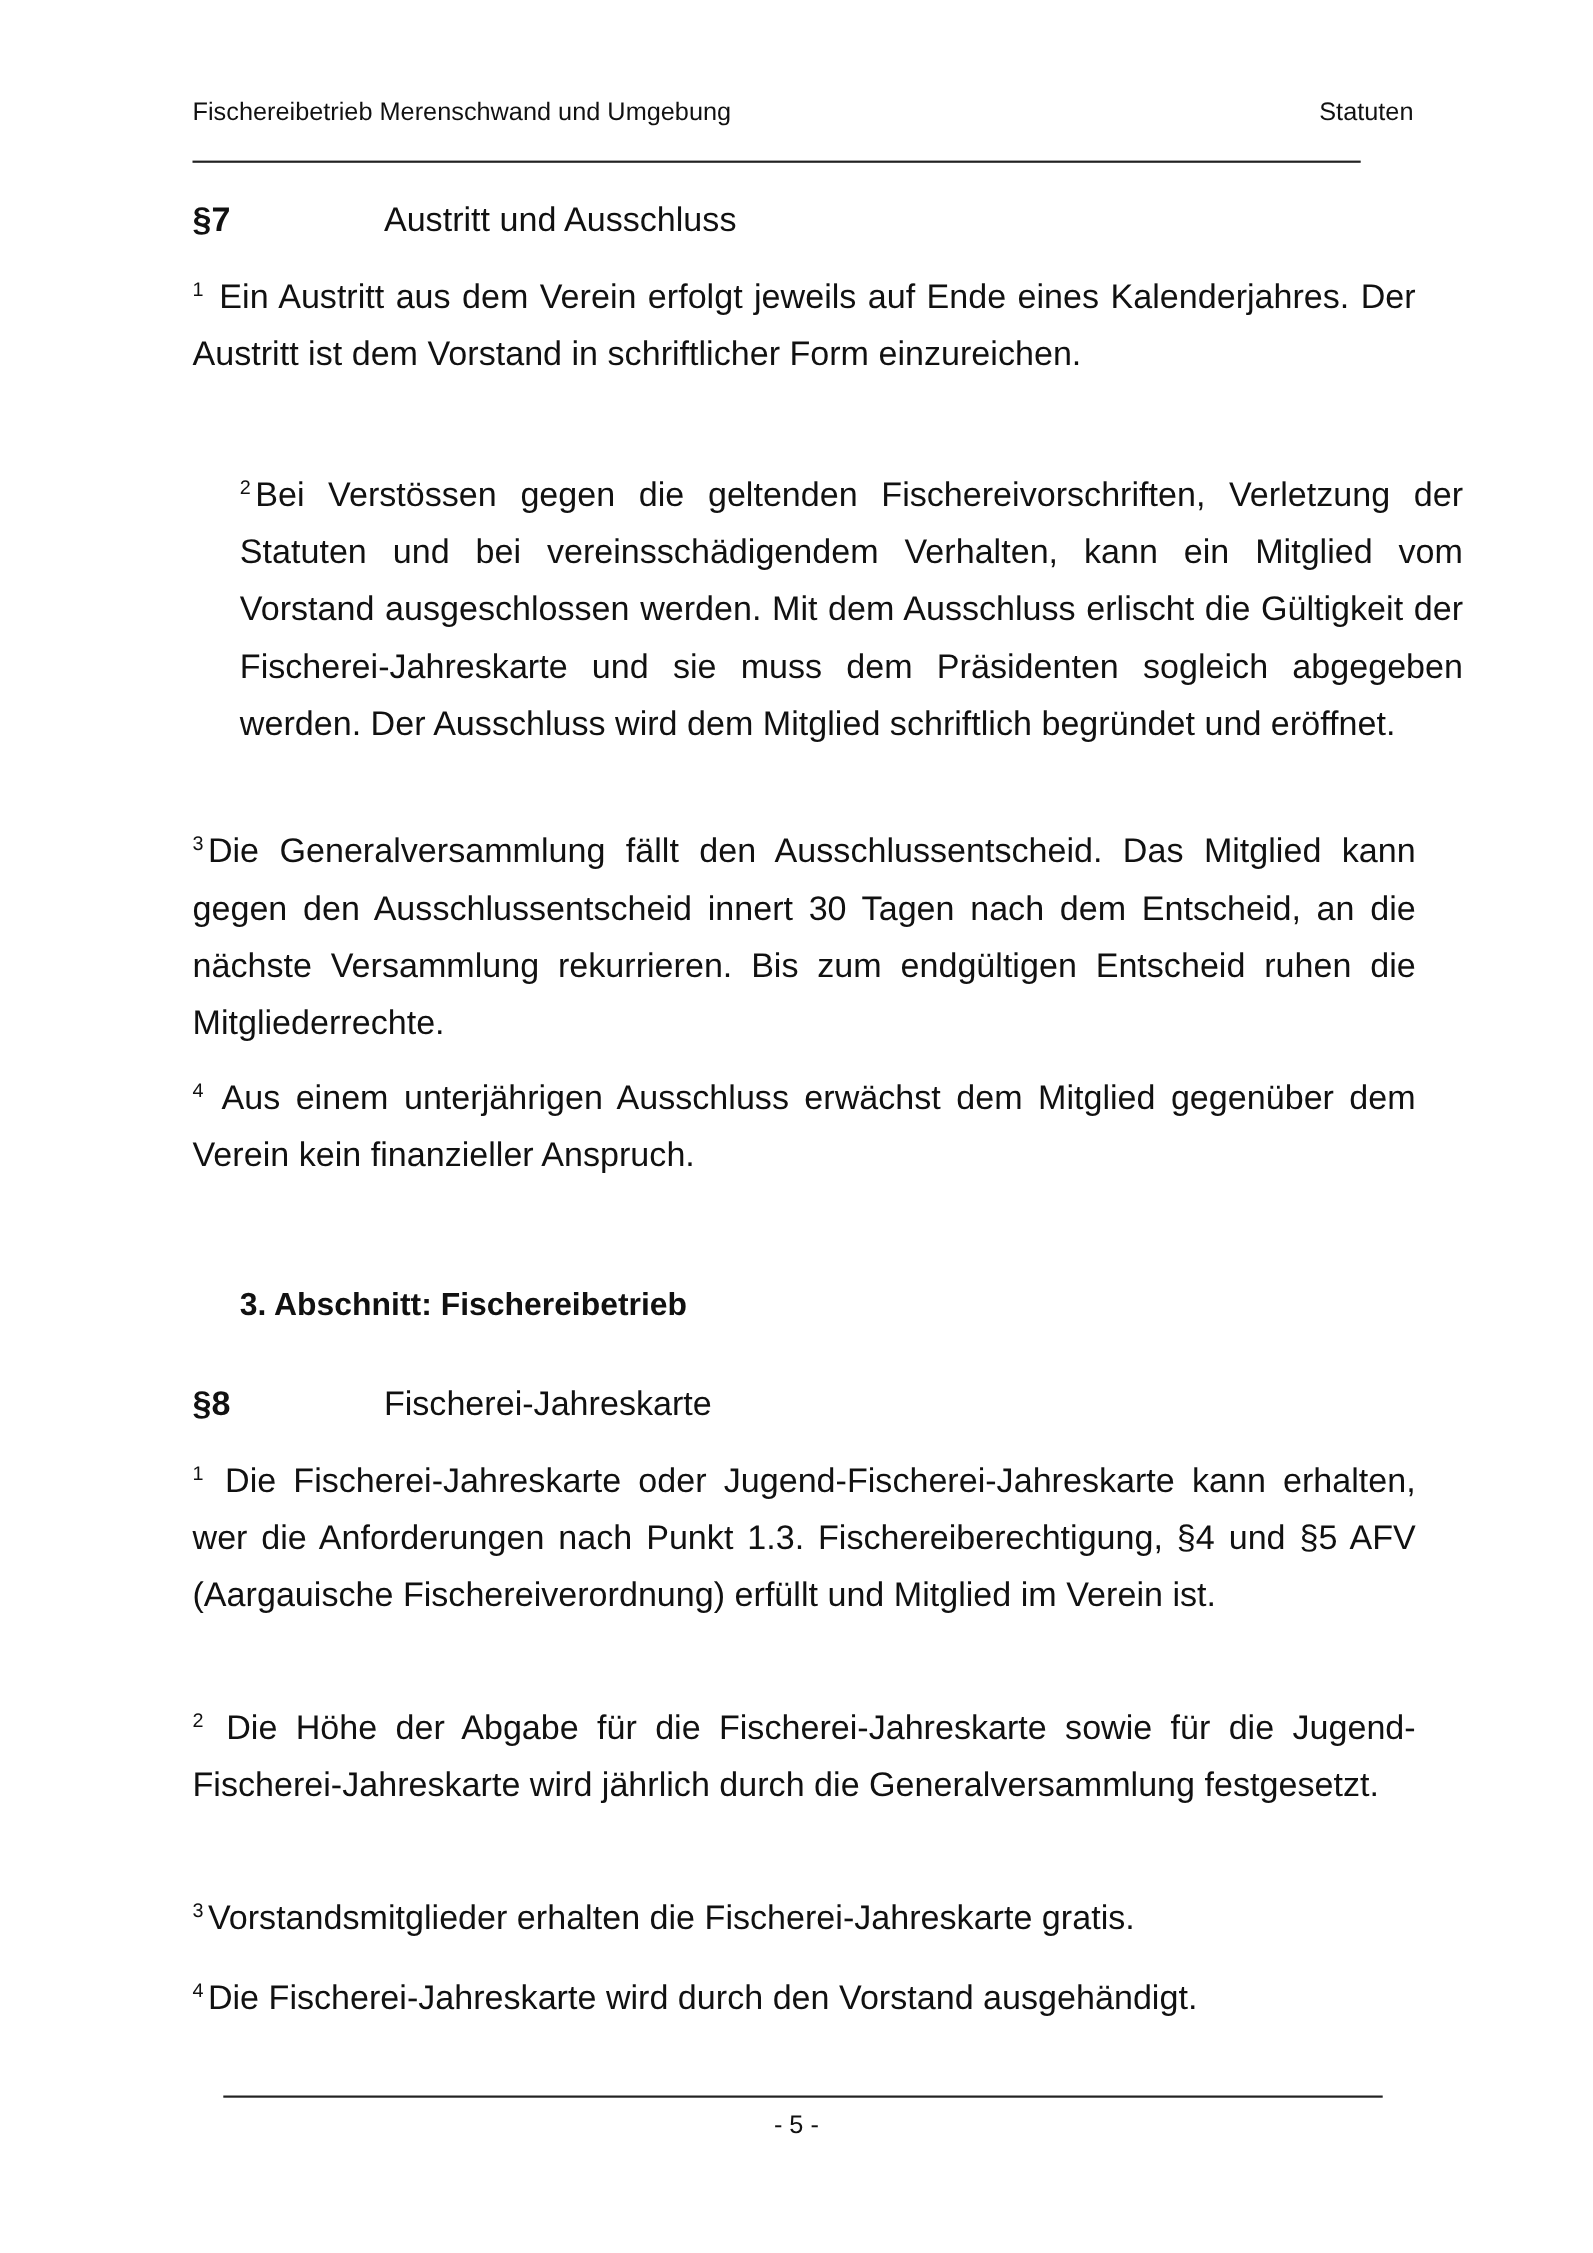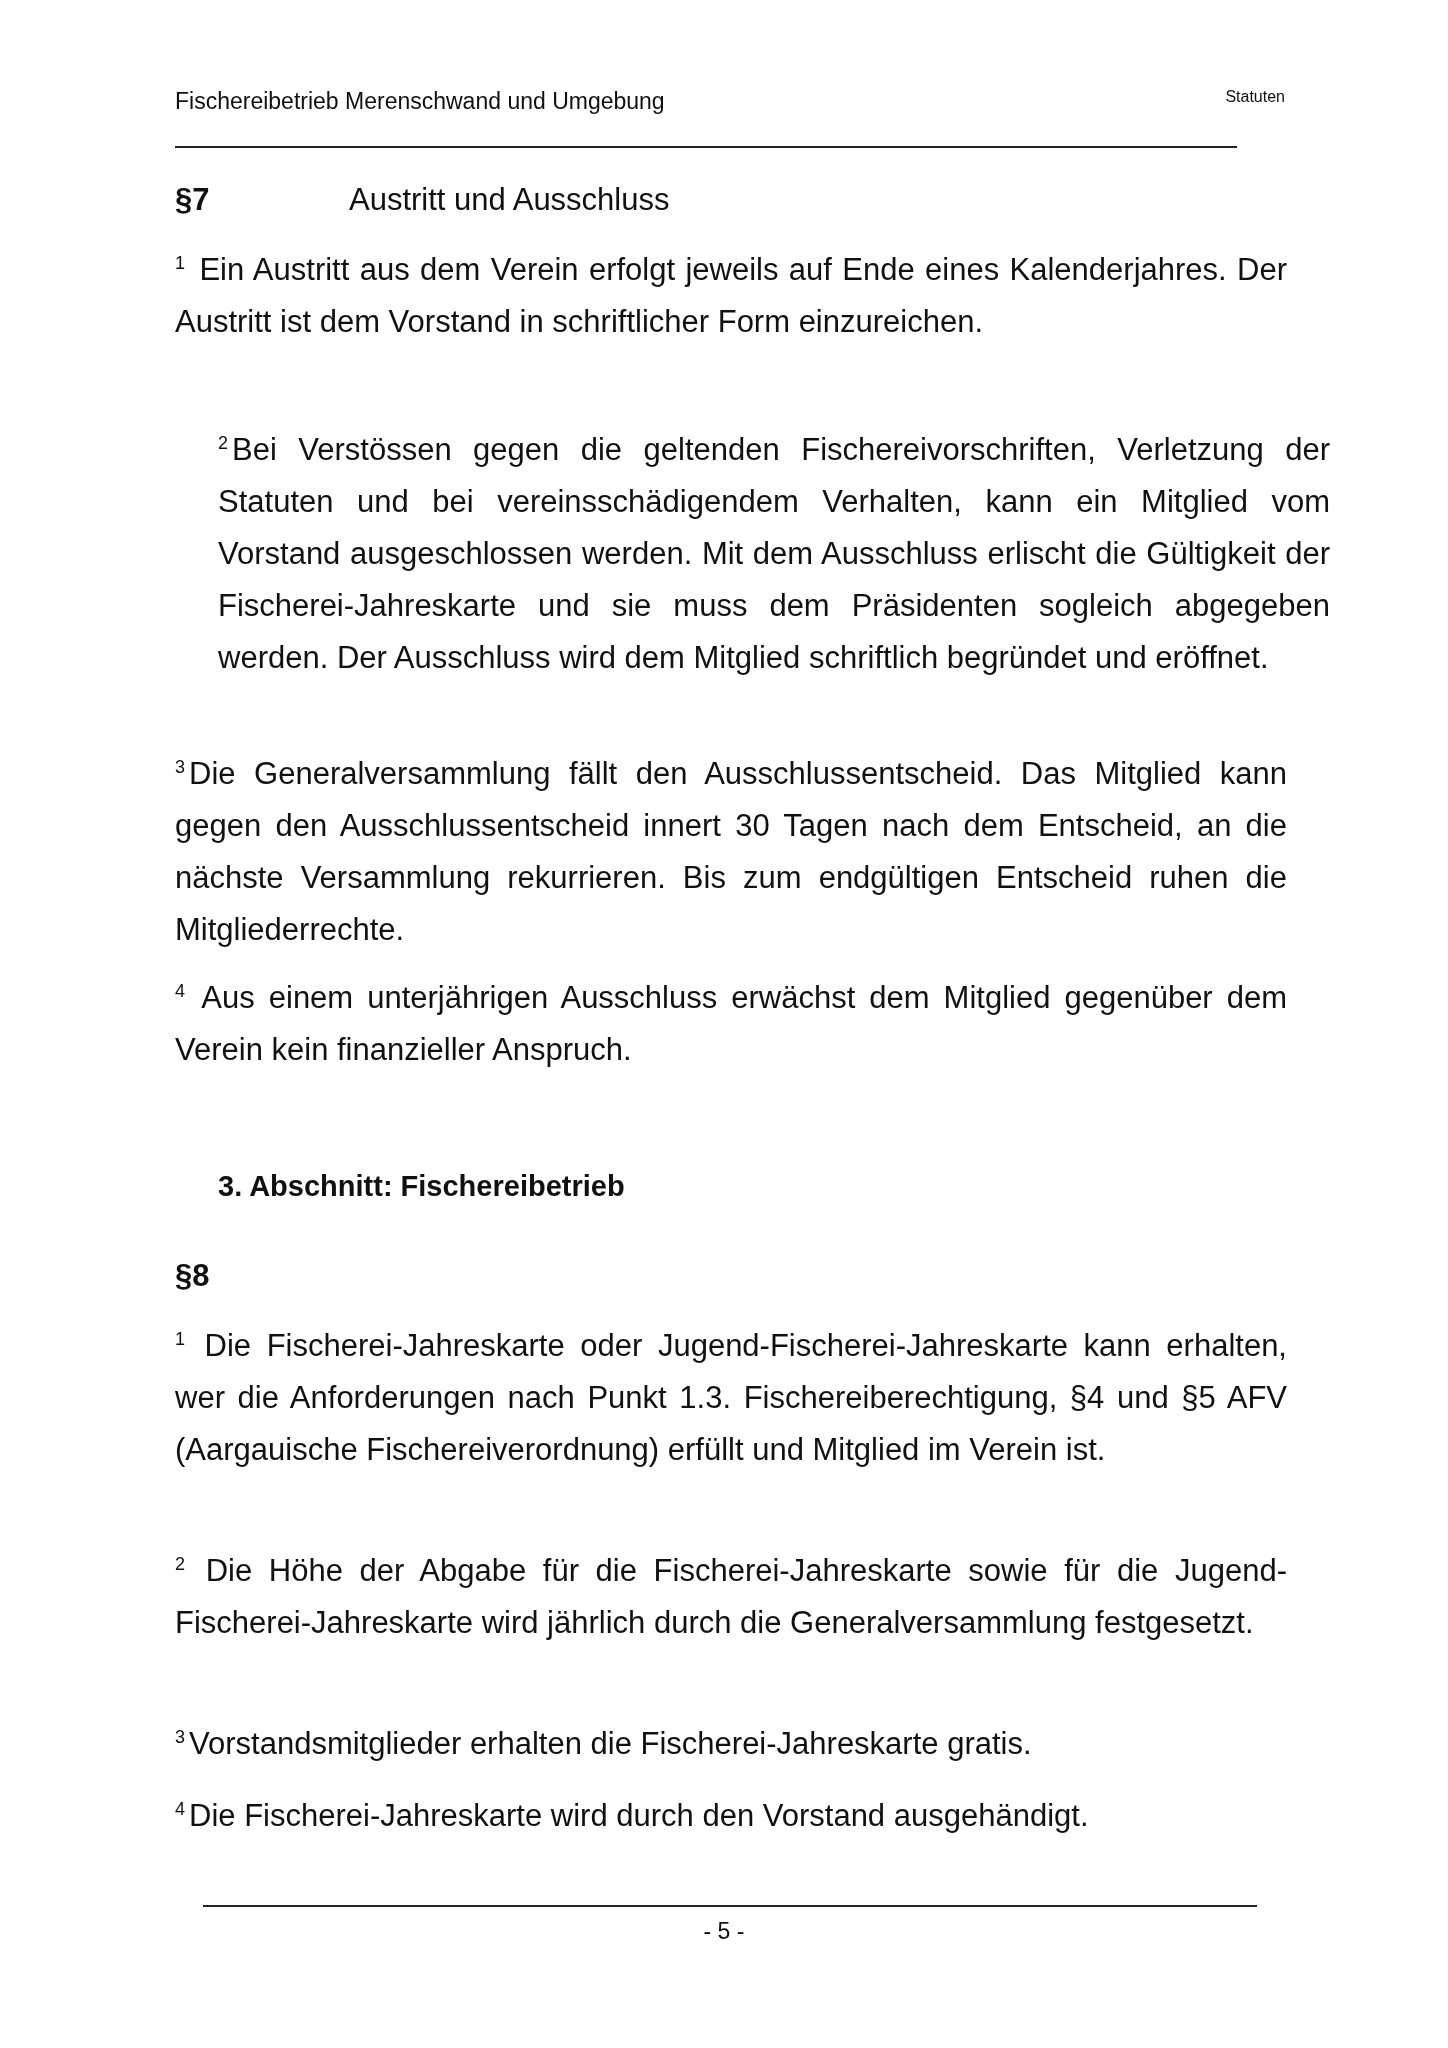--- a/index.html
+++ b/index.html
@@ -1,19 +1,19 @@
 <!DOCTYPE html>
 <html><head>
 <meta charset="utf-8">
 <style>
   html, body { margin:0; padding:0; background:#ffffff; }
   body { width:1448px; height:2048px; position:relative; overflow:hidden;
          font-family:"Liberation Sans", sans-serif; color:#111; }
   .header-left { position:absolute; left:175px; top:88px; font-size:23px; }
-  .header-right { position:absolute; right:163px; top:88px; font-size:16px; }
+  .header-right { position:absolute; right:163px; top:88px; font-size:23px; }
   .header-rule { position:absolute; left:175px; top:146px; width:1062px; height:0;
                  border-top:2px solid #222; }
   .content { position:absolute; left:175px; width:1112px; font-size:31px; line-height:52px; }
   .p { text-align:justify; margin:0; }
   .sec { display:flex; align-items:baseline; font-size:31px; line-height:52px; }
   .sec-num { font-weight:bold; width:174px; }
   sup { font-size:18px; line-height:0; vertical-align:super; margin-right:4px; }
   .h-section { position:absolute; left:218px; font-size:29px; font-weight:bold; }
   .footer-rule { position:absolute; left:203px; top:1905px; width:1054px; border-top:2px solid #222; }
   .page-num { position:absolute; left:0; width:1448px; top:1918px; text-align:center; font-size:23px; }
@@ -42,20 +42,21 @@
 </div>
 <div class="content" style="top:972px;">
   <p class="p"><sup>4</sup> <span>Aus einem unterjährigen Ausschluss erwächst dem Mitglied gegenüber dem Verein kein finanzieller Anspruch.</span></p>
 </div>
 
 <div class="h-section" style="top:1170px;">3. Abschnitt: Fischereibetrieb</div>
 
 <div class="content" style="top:1250px;">
   <div class="sec">
     <span class="sec-num">§8</span>
+    <span>Fischerei-Jahreskarte</span>
   </div>
 </div>
 <div class="content" style="top:1320px;">
   <p class="p"><sup>1</sup> <span>Die Fischerei-Jahreskarte oder Jugend-Fischerei-Jahreskarte kann erhalten, wer die Anforderungen nach Punkt 1.3. Fischereiberechtigung, §4 und §5 AFV (Aargauische Fischereiverordnung) erfüllt und Mitglied im Verein ist.</span></p>
 </div>
 <div class="content" style="top:1545px;">
   <p class="p"><sup>2</sup> <span>Die Höhe der Abgabe für die Fischerei-Jahreskarte sowie für die Jugend-Fischerei-Jahreskarte wird jährlich durch die Generalversammlung festgesetzt.</span></p>
 </div>
 <div class="content" style="top:1718px;">
   <p class="p"><sup>3</sup><span>Vorstandsmitglieder erhalten die Fischerei-Jahreskarte gratis.</span></p>

